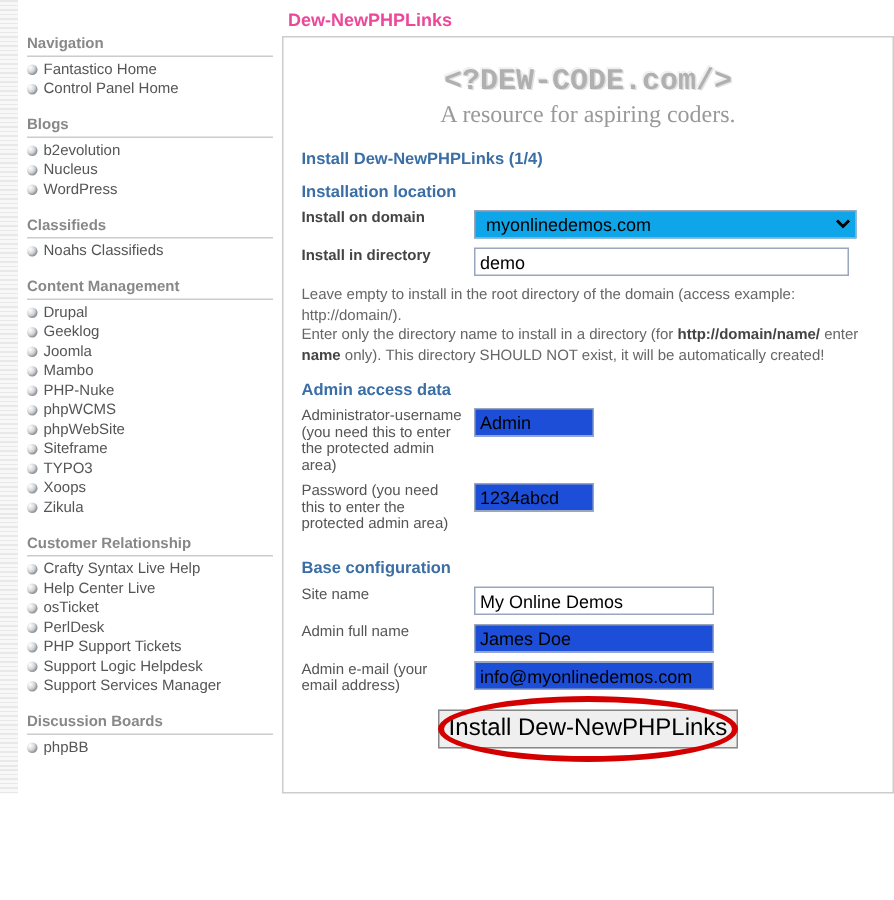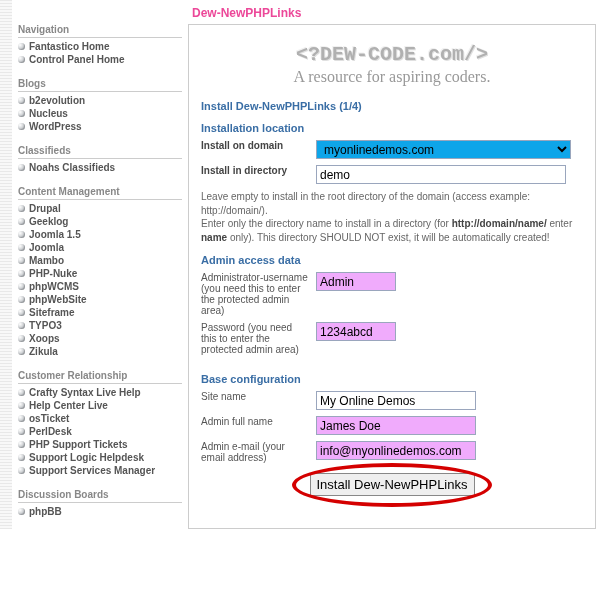--- a/index.html
+++ b/index.html
@@ -46,21 +46,21 @@
     cursor: pointer;
   }
   .bullet {
     width: 7px; height: 7px;
     border-radius: 50%;
     background: radial-gradient(circle at 30% 30%, #fff, #9aa0a6);
     box-shadow: inset -1px -1px 1px rgba(0,0,0,.2);
     flex-shrink: 0;
   }
   .nav-item span.label {
-    font-weight: bold;
+    font-weight: normal;
     color: #555;
   }
   .main-wrap {
     flex: 1;
     padding-top: 4px;
   }
   .main-title {
     font-weight: bold;
     color: #ec4899;
     font-size: 12px;
@@ -117,35 +117,35 @@
     font-family: Arial, sans-serif;
     font-size: 12px;
     border: 1px solid #9aa6bd;
     padding: 1px 3px;
     height: 19px;
   }
   select { width: 255px; background:#0ea5e9; }
   input.long { width: 250px; }
   input.mid  { width: 160px; }
   input.short{ width: 80px; }
-  input.yellow { background: #f0abfc; }
+  input.yellow { background: #1d4ed8; }
   .help {
     color: #666;
     margin: 4px 0 10px 0;
     line-height: 1.35;
   }
   .help b { color:#444; }
   .install-btn-wrap{
     text-align:center;
     margin-top:10px;
     position: relative;
   }
   .install-btn{
     font-family: Arial, sans-serif;
-    font-size: 13px;
+    font-size: 16px;
     padding: 3px 6px;
     background:#efefef;
     border:1px solid #888;
     cursor:pointer;
   }
   .red-circle{
     position:absolute;
     width:200px; height:44px;
     border:4px solid #d40000;
     border-radius:50%;
@@ -194,24 +194,20 @@
       <div class="nav-item">
         <span class="bullet"></span>
         <span class="label">Drupal</span>
       </div>
       <div class="nav-item">
         <span class="bullet"></span>
         <span class="label">Geeklog</span>
       </div>
       <div class="nav-item">
         <span class="bullet"></span>
-        <span class="label">Joomla 1.5</span>
-      </div>
-      <div class="nav-item">
-        <span class="bullet"></span>
         <span class="label">Joomla</span>
       </div>
       <div class="nav-item">
         <span class="bullet"></span>
         <span class="label">Mambo</span>
       </div>
       <div class="nav-item">
         <span class="bullet"></span>
         <span class="label">PHP-Nuke</span>
       </div>

